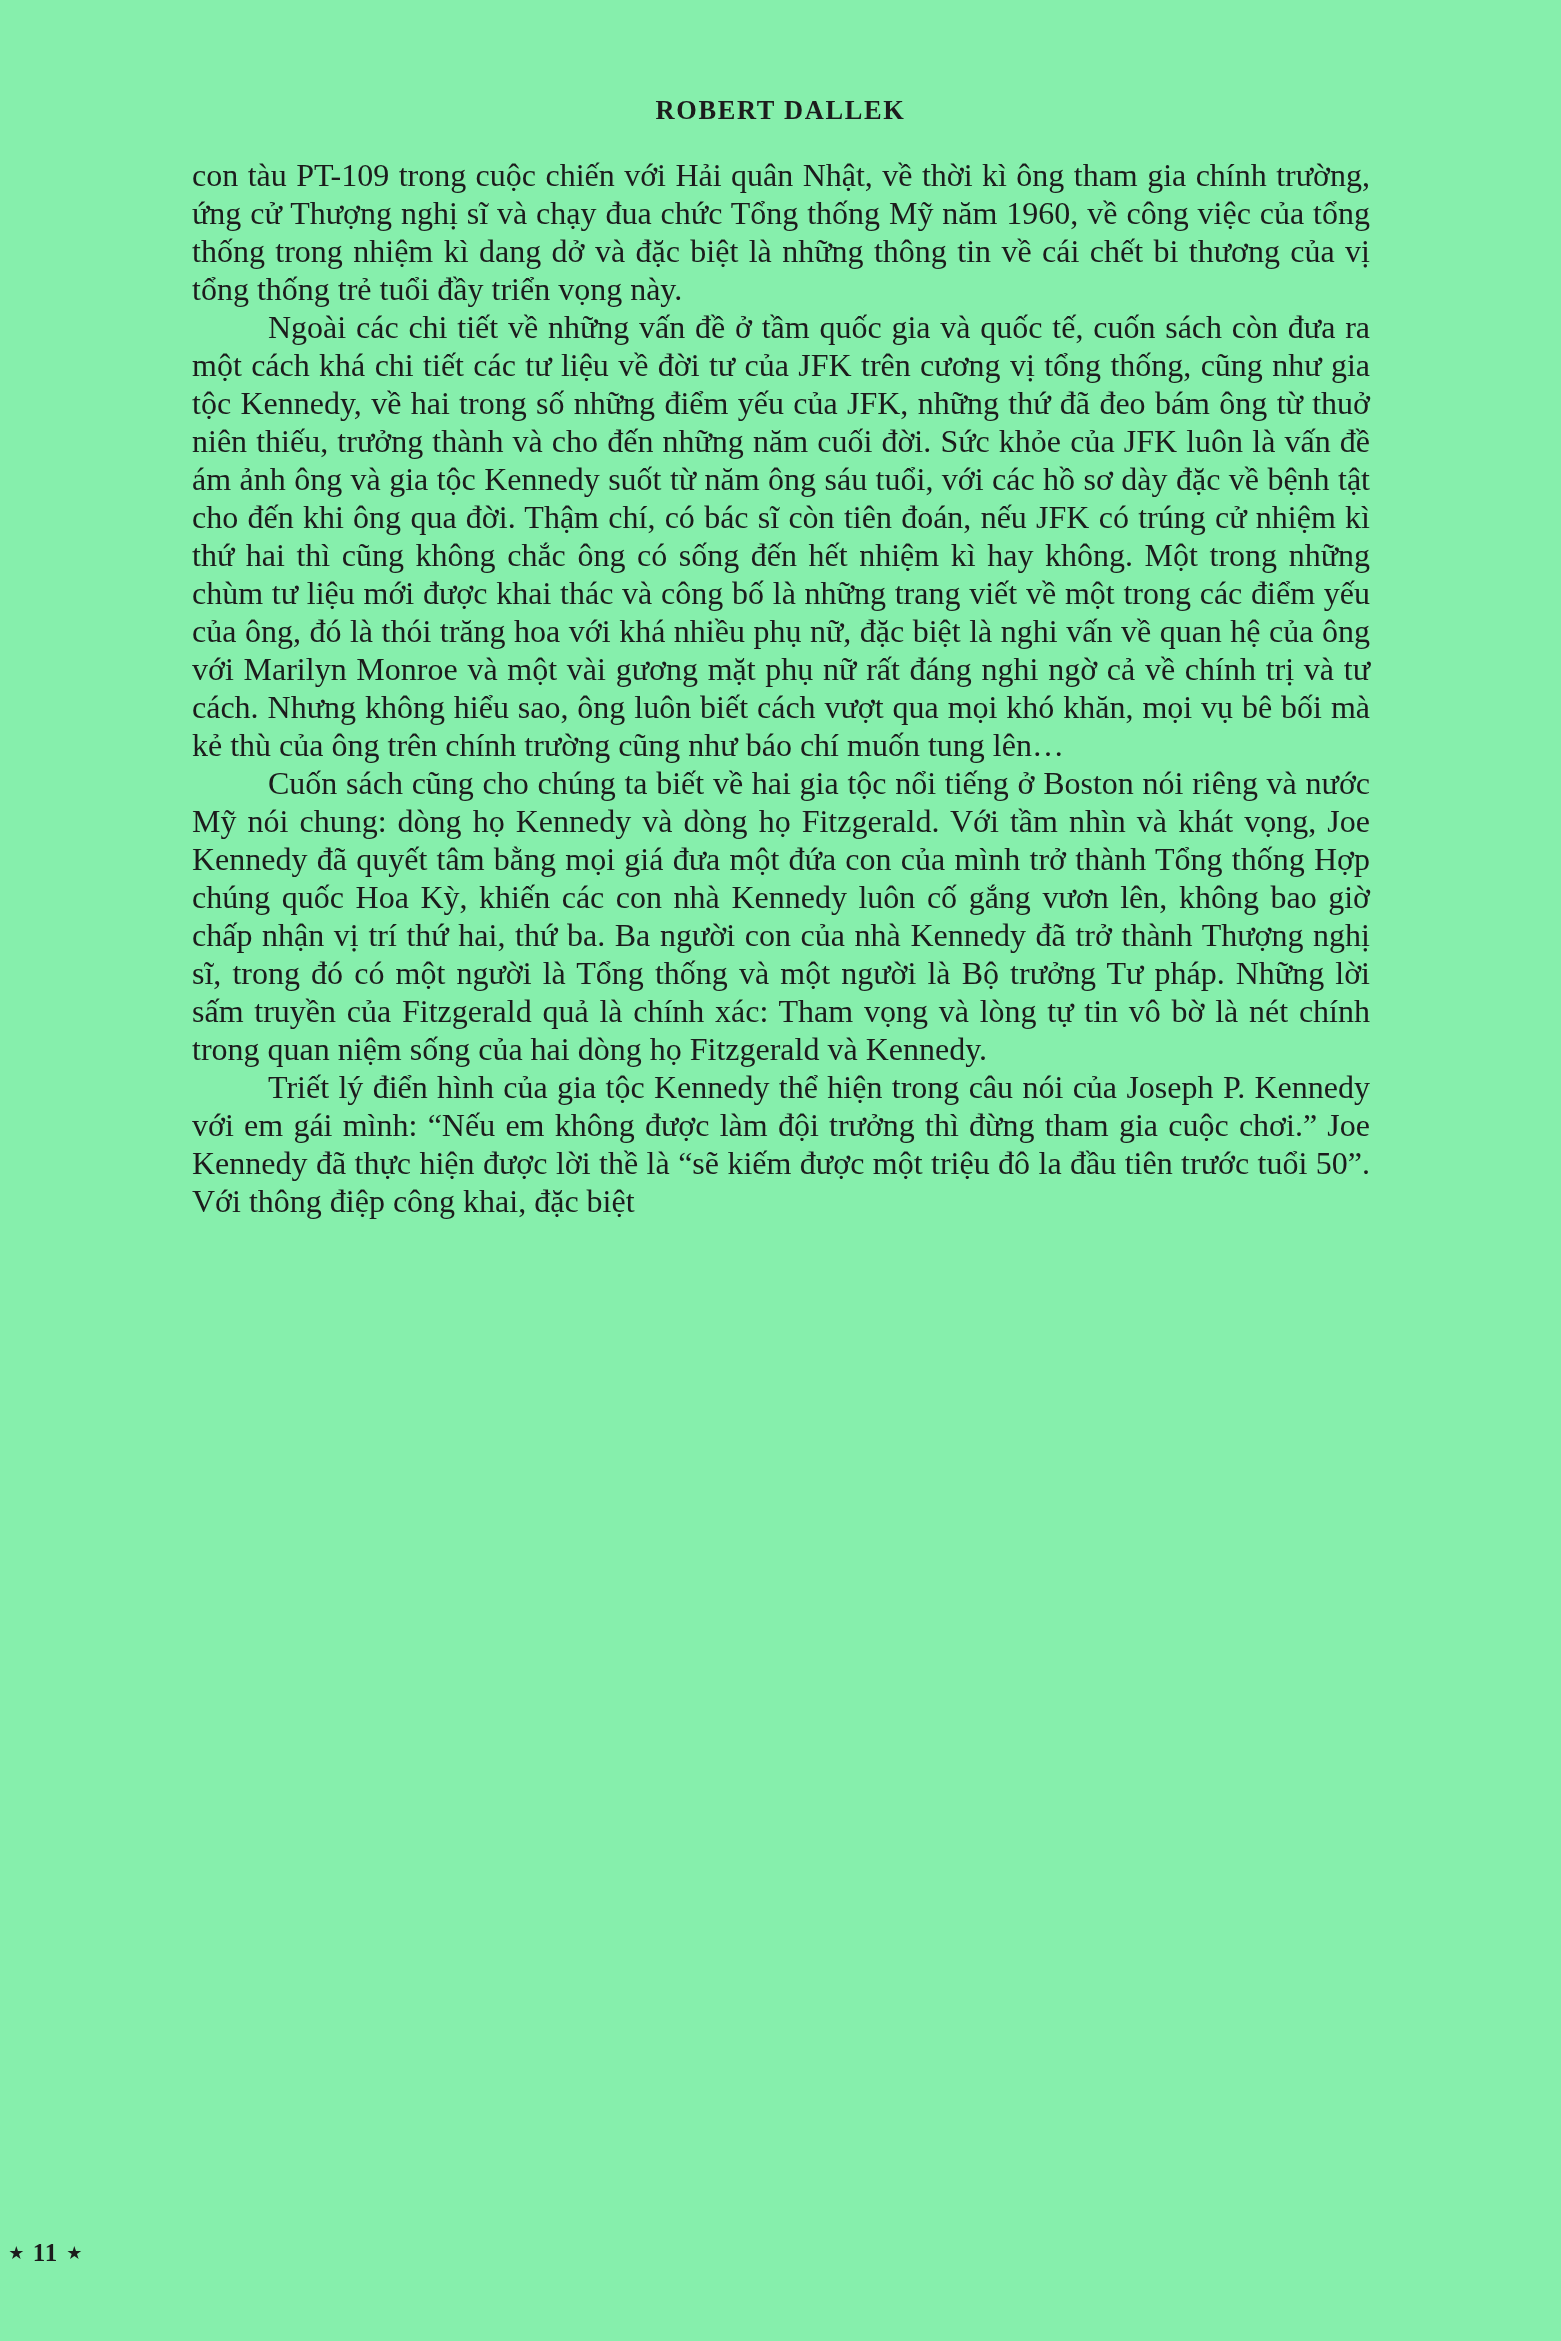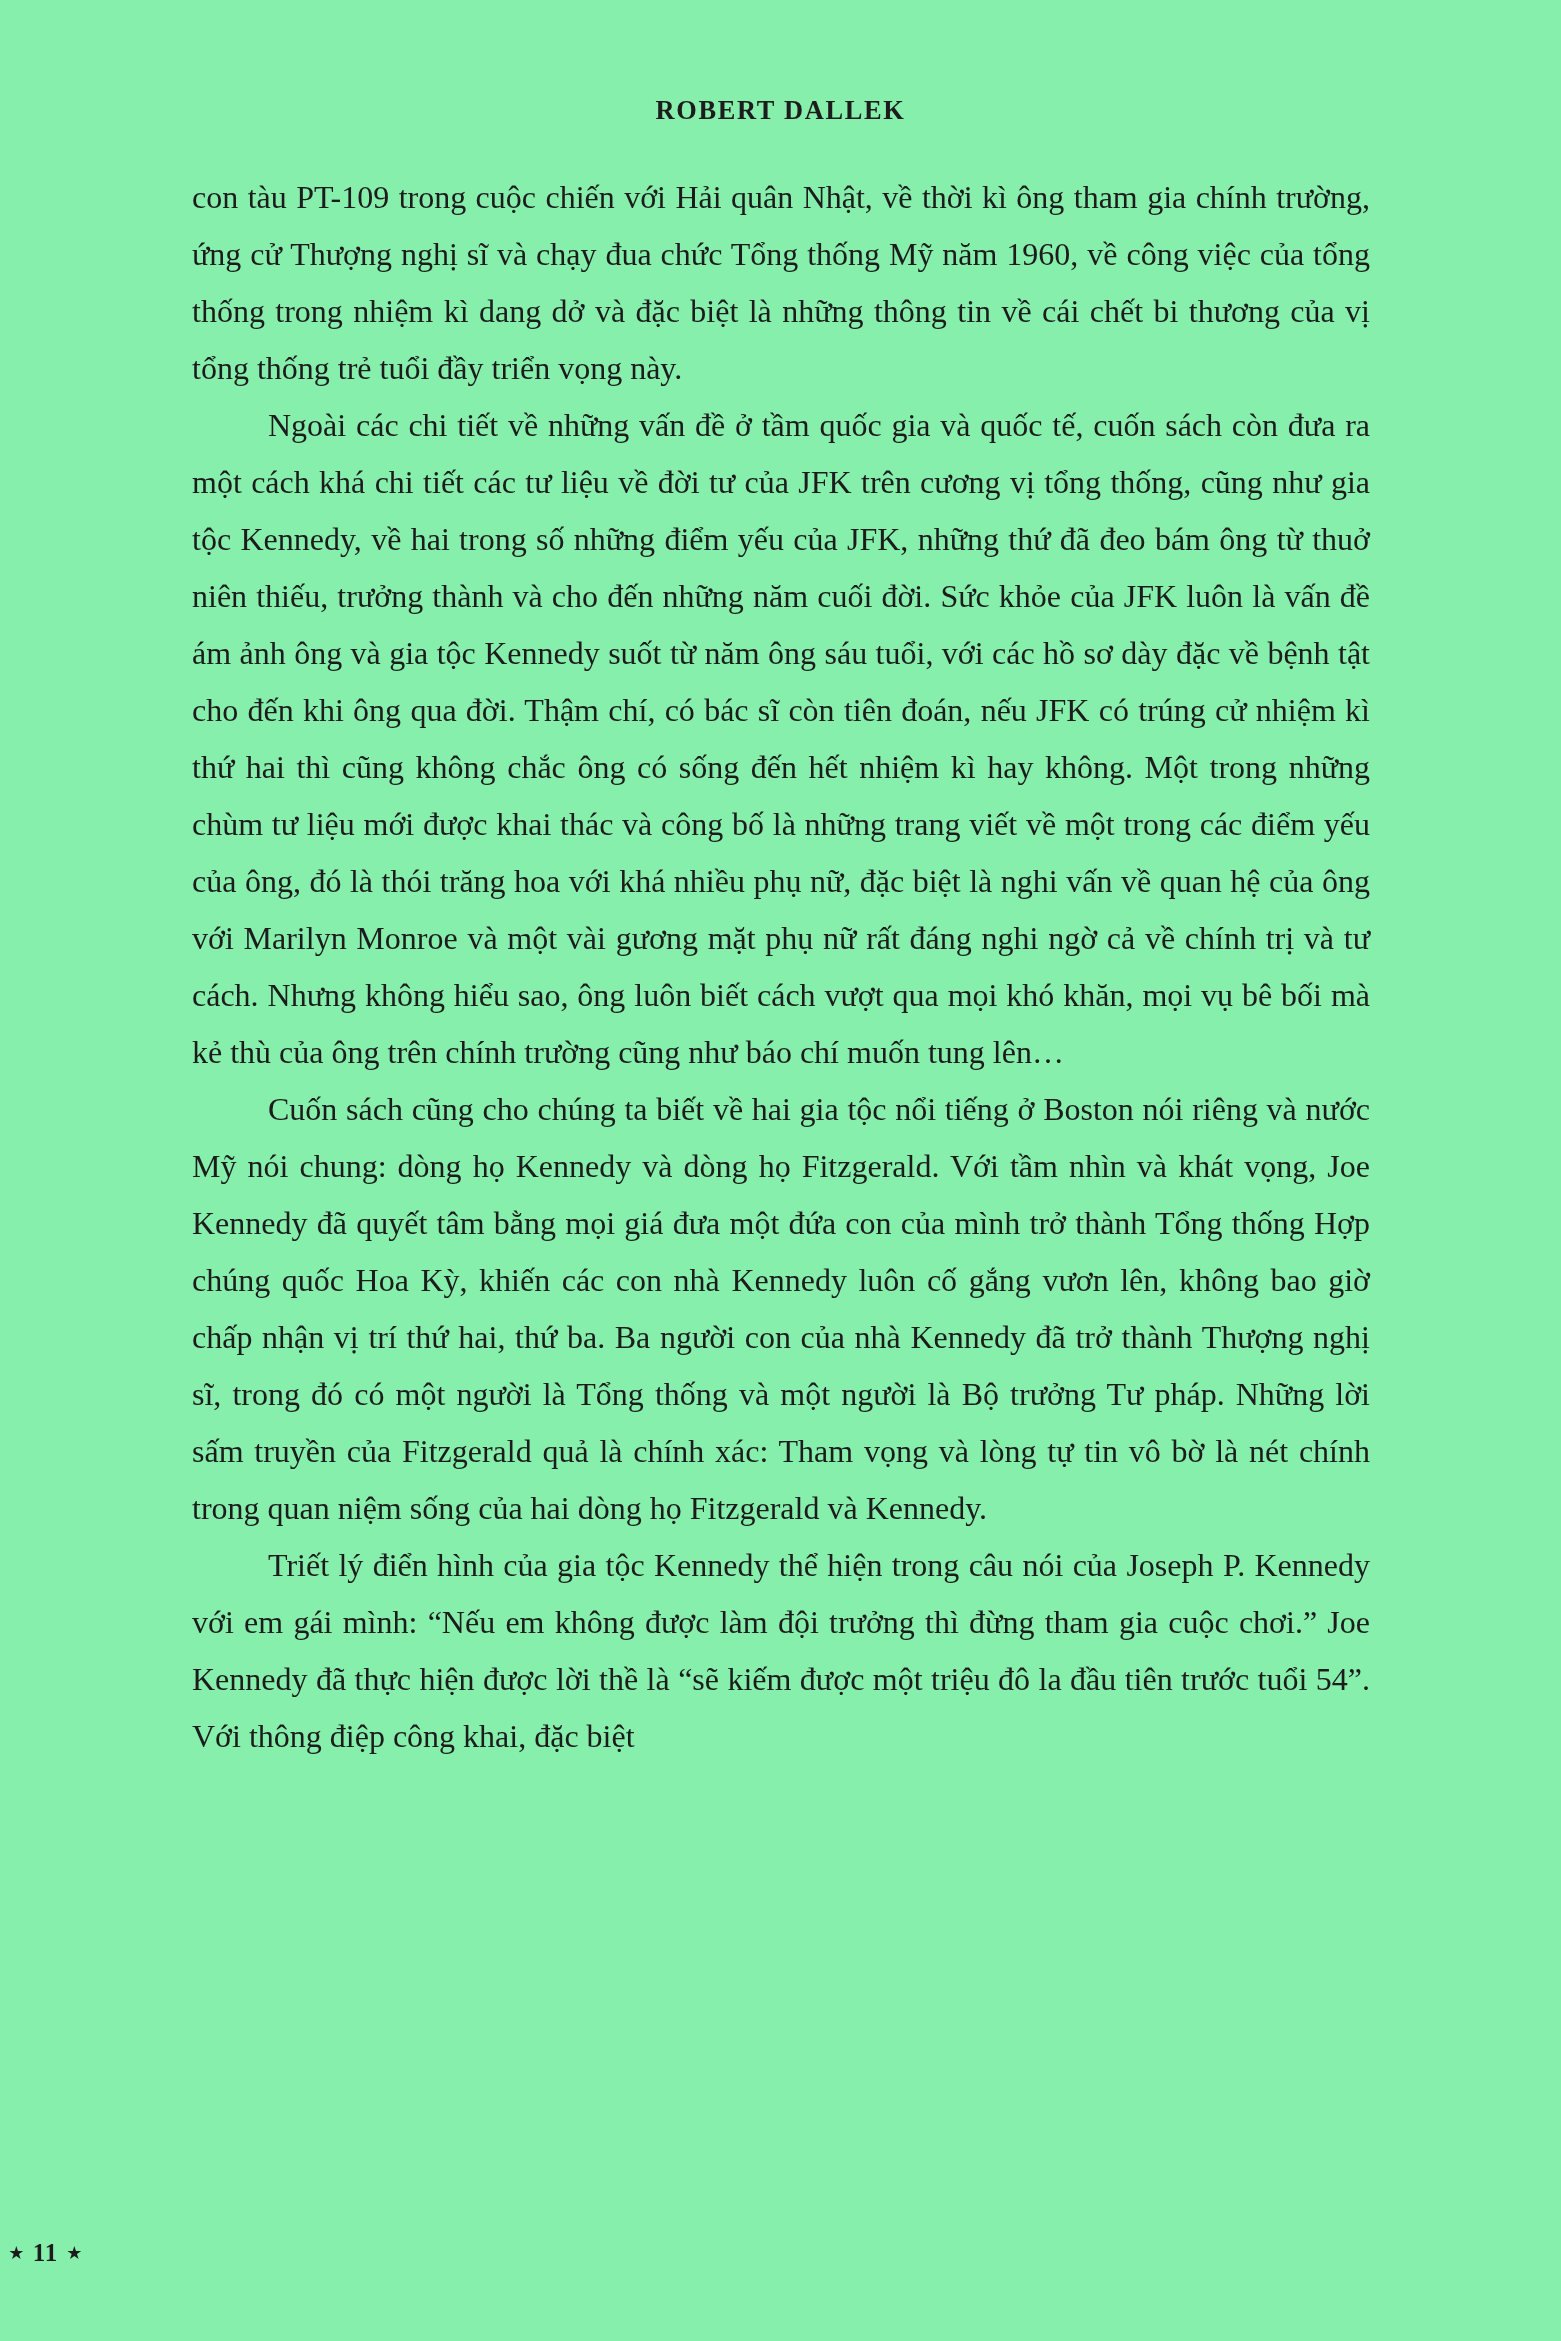--- a/index.html
+++ b/index.html
@@ -23,25 +23,25 @@
     left: 0;
     width: 100%;
     text-align: center;
     font-size: 26.4px;
     font-weight: bold;
     letter-spacing: 1.7px;
     color: #1c1c1c;
   }
   .body-text {
     position: absolute;
-    top: 169px;
+    top: 156px;
     left: 192px;
     width: 1178px;
     font-size: 32px;
-    line-height: 57px;
+    line-height: 38px;
     text-align: justify;
     text-justify: inter-word;
     color: #1c1c1c;
   }
   .para {
     margin: 0;
     padding: 0;
     text-indent: 76px;
   }
   .para.no-indent {
@@ -71,21 +71,21 @@
 <body>
 
 <div class="page">
 
   <div class="running-head">ROBERT DALLEK</div>
 
   <div class="body-text">
     <p class="para no-indent">con tàu PT-109 trong cuộc chiến với Hải quân Nhật, về thời kì ông tham gia chính  trường, ứng cử Thượng nghị sĩ và chạy đua chức Tổng thống Mỹ năm 1960, về công việc của tổng thống trong nhiệm kì dang dở và đặc biệt là những thông tin về cái chết bi thương của vị tổng thống trẻ tuổi đầy triển vọng này.</p>
     <p class="para">Ngoài các chi tiết về những  vấn đề ở tầm quốc gia và quốc tế, cuốn sách còn đưa ra một cách khá chi tiết các tư liệu về đời tư của JFK trên cương vị tổng thống, cũng như gia tộc Kennedy, về hai trong số những điểm yếu của JFK, những thứ đã đeo bám ông từ thuở niên thiếu, trưởng thành và cho đến những năm cuối  đời. Sức khỏe của JFK luôn là vấn đề ám ảnh ông và gia tộc Kennedy suốt từ năm ông sáu tuổi, với các hồ sơ dày đặc về bệnh tật cho đến khi ông qua đời. Thậm chí, có bác sĩ còn tiên đoán, nếu JFK có trúng cử nhiệm kì thứ hai thì cũng không chắc ông có sống đến hết nhiệm kì hay không. Một trong những chùm tư liệu mới được khai thác và công bố là những trang viết về một trong các điểm yếu của ông, đó là thói trăng hoa với khá nhiều phụ nữ, đặc biệt là nghi vấn về quan hệ của ông với Marilyn Monroe và một vài gương mặt phụ nữ rất đáng nghi ngờ cả về chính trị và tư cách. Nhưng không hiểu sao, ông luôn biết cách vượt qua mọi khó khăn, mọi vụ bê bối mà kẻ thù của ông trên chính trường cũng như báo chí muốn tung lên…</p>
     <p class="para">Cuốn sách cũng cho chúng ta biết về hai gia tộc nổi tiếng ở Boston nói riêng và nước Mỹ nói chung: dòng họ Kennedy và dòng họ Fitzgerald. Với tầm nhìn và khát vọng, Joe Kennedy đã quyết tâm bằng mọi giá đưa một đứa con của mình trở thành Tổng thống Hợp chúng quốc Hoa Kỳ, khiến các con nhà Kennedy luôn cố gắng vươn lên, không bao giờ chấp nhận vị trí thứ hai, thứ ba. Ba  người con của nhà Kennedy  đã trở thành Thượng nghị sĩ, trong đó có một người là Tổng thống và một người là Bộ trưởng Tư pháp. Những lời sấm truyền của Fitzgerald quả là chính xác: Tham vọng và lòng tự tin vô bờ là nét chính trong quan niệm sống của hai dòng họ Fitzgerald và Kennedy.</p>
-    <p class="para">Triết lý điển hình của gia tộc Kennedy thể hiện trong câu nói của Joseph P. Kennedy với em gái mình: “Nếu em không được làm đội trưởng thì đừng tham gia cuộc chơi.” Joe Kennedy đã thực hiện được lời thề là “sẽ kiếm được một triệu đô la đầu tiên trước tuổi 54”. Với thông điệp công khai, đặc biệt</p>
+    <p class="para">Triết lý điển hình của gia tộc Kennedy thể hiện trong câu nói của Joseph P. Kennedy với em gái mình: “Nếu em không được làm đội trưởng thì đừng tham gia cuộc chơi.” Joe Kennedy đã thực hiện được lời thề là “sẽ kiếm được một triệu đô la đầu tiên trước tuổi 50”. Với thông điệp công khai, đặc biệt</p>
   </div>
 
   <div class="footer">
     <span class="star">★</span><span class="num">11</span><span class="star">★</span>
   </div>
 
 </div>
 
 
 </body></html>

